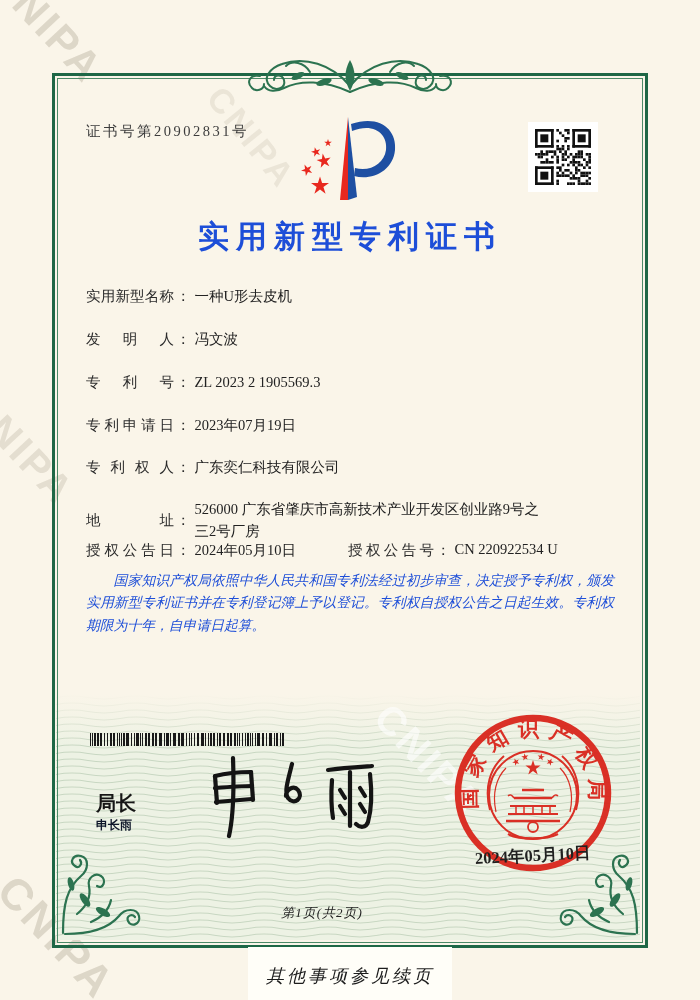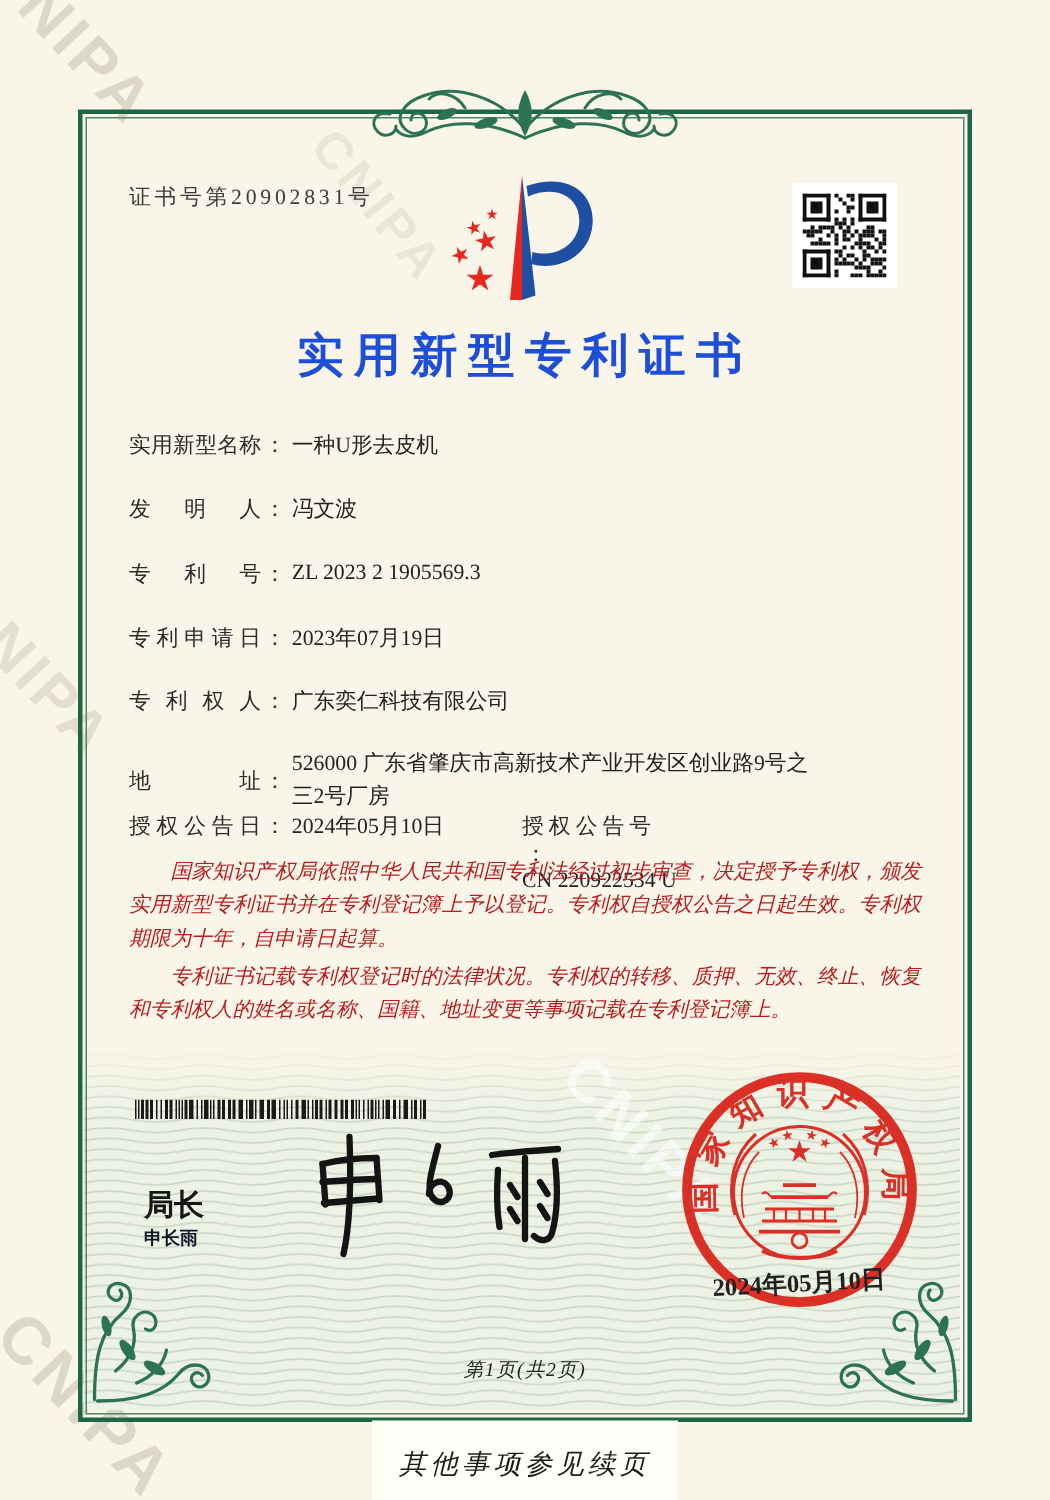--- a/index.html
+++ b/index.html
@@ -37,38 +37,38 @@
 
   .title{left:0;width:700px;top:216px;text-align:center;font-size:31px;font-weight:bold;
          letter-spacing:7px;color:#1d4ed8;z-index:6;}
 
   .row{position:absolute;left:86px;width:530px;display:flex;align-items:center;
        font-size:14.5px;color:#2b2b2b;z-index:6;}
   .flabel{display:inline-block;width:88px;text-align:justify;text-align-last:justify;flex:none;}
   .fcolon{flex:none;margin:0 4px 0 2px;}
   .fvalue{color:#222;}
   .addr{white-space:pre-line;width:352px;line-height:21.5px;}
-  .grant-right{position:absolute;left:262px;top:0;display:flex;flex-direction:column;}
+  .grant-right{position:absolute;left:262px;top:0;display:flex;}
   .flabel2{display:inline-block;width:86px;text-align:justify;text-align-last:justify;flex:none;}
 
   .body-text{left:86px;top:570px;width:528px;z-index:6;font-size:13.8px;line-height:22.3px;
-             text-align:justify;color:#b91c1c;font-style:italic;}
+             text-align:justify;color:#1d4ed8;font-style:italic;}
   .body-text p{margin:0 0 3px 0;text-indent:2em;}
 
   .barcode{left:90px;top:733px;z-index:6;}
 
   .director-title{left:96px;top:790px;font-family:"Liberation Sans","DejaVu Sans",sans-serif;
                   font-weight:bold;font-size:20px;color:#161616;z-index:6;}
   .director-name{left:96px;top:817px;font-family:"Liberation Sans","DejaVu Sans",sans-serif;
                  font-weight:bold;font-size:12px;color:#0f172a;z-index:6;}
   .signature{left:200px;top:748px;z-index:7;}
 
   .seal{left:450px;top:710px;z-index:8;opacity:.95;}
 
-  .footer-page{left:0;width:700px;top:904px;text-align:center;font-size:13px;
+  .footer-page{left:0;width:644px;top:904px;text-align:center;font-size:13px;
                letter-spacing:1px;color:#222;z-index:6;font-style:italic;}
   .note-box{left:50%;transform:translateX(-50%);top:947px;background:#fffef8;
             padding:17px 18px;font-size:18px;letter-spacing:3px;color:#1c1c1c;z-index:6;
             font-style:italic;}
 </style>
 </head>
 <body>
 
 <span class="wm wm1">CNIPA</span>
 <span class="wm wm2">CNIPA</span>
@@ -322,21 +322,20 @@
   <span class="fvalue">2024年05月10日</span>
   <span class="grant-right">
     <span class="flabel2">授权公告号</span>
     <span class="fcolon">：</span>
     <span class="fvalue">CN 220922534 U</span>
   </span>
 </div>
 
 <div class="abs body-text">
   <p>国家知识产权局依照中华人民共和国专利法经过初步审查，决定授予专利权，颁发实用新型专利证书并在专利登记簿上予以登记。专利权自授权公告之日起生效。专利权期限为十年，自申请日起算。</p>
-  <p>专利证书记载专利权登记时的法律状况。专利权的转移、质押、无效、终止、恢复和专利权人的姓名或名称、国籍、地址变更等事项记载在专利登记簿上。</p>
 </div>
 
 <svg class="abs barcode" id="barcode-svg" width="198" height="13">
     <rect x="0" y="0" width="1" height="13" fill="#1a1a1a"></rect>
     <rect x="2" y="0" width="1" height="13" fill="#1a1a1a"></rect>
     <rect x="4" y="0" width="2" height="13" fill="#1a1a1a"></rect>
     <rect x="7" y="0" width="2" height="13" fill="#1a1a1a"></rect>
     <rect x="10" y="0" width="2" height="13" fill="#1a1a1a"></rect>
     <rect x="14" y="0" width="1" height="13" fill="#1a1a1a"></rect>
     <rect x="17" y="0" width="1" height="13" fill="#1a1a1a"></rect>

